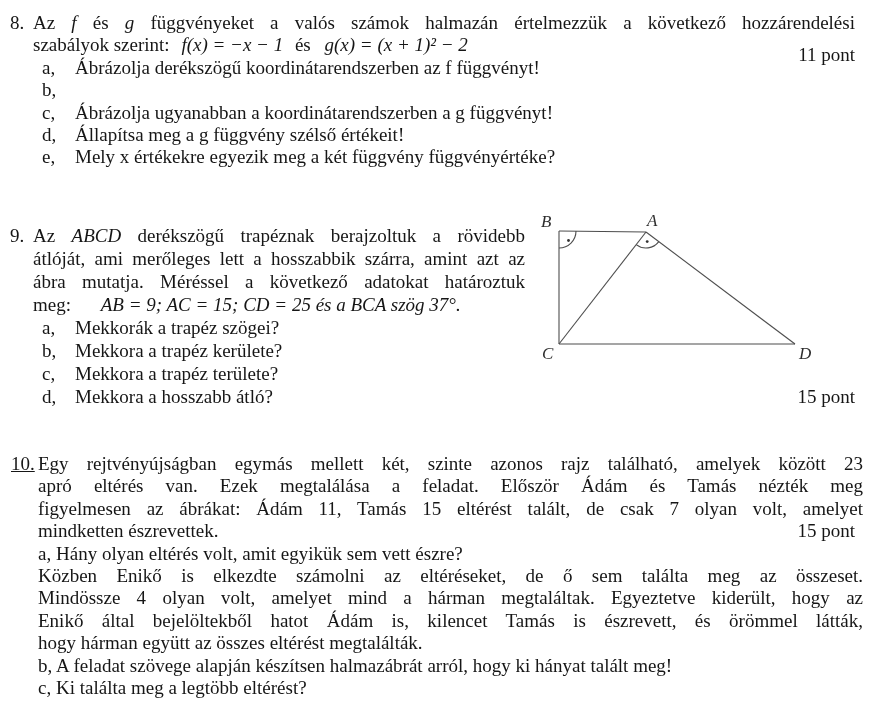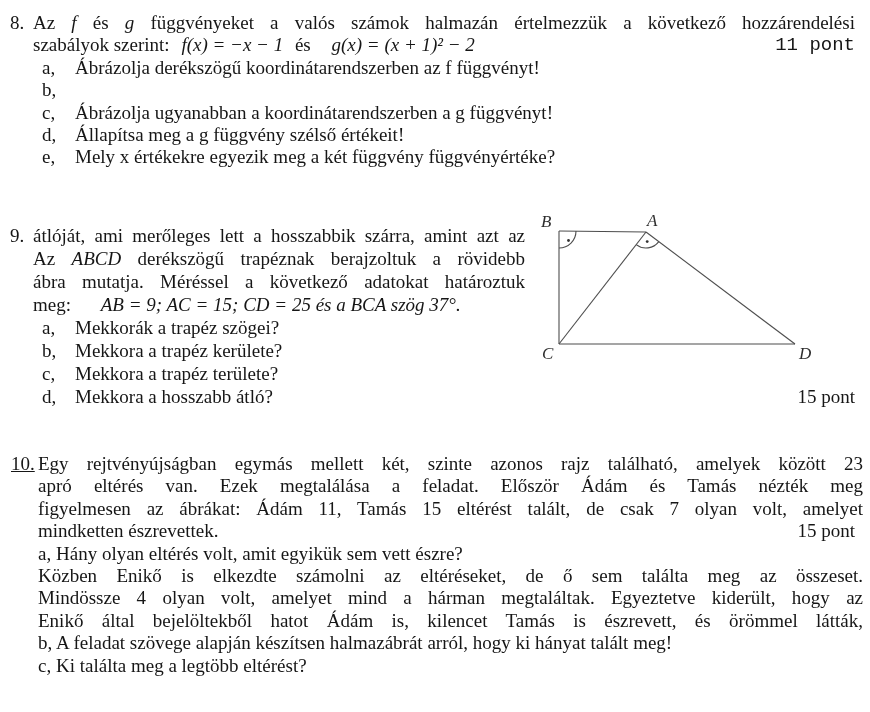--- a/index.html
+++ b/index.html
@@ -16,21 +16,21 @@
   .lh9{line-height:23px;}
   .lh10{line-height:22.4px;}
   .jline{text-align:justify;text-align-last:justify;word-spacing:-0.6px;}
   .item{display:flex;}
   .p89 .ilabel{flex:none;width:33px;margin-left:9px;}
   .p10i .ilabel{flex:none;width:18px;margin-left:0;}
   .pts{position:absolute;right:15px;white-space:nowrap;}
   .math{font-style:italic;}
   .gap-l{margin-left:25px;}
   .gap-s{margin:0 7px;}
-  .gap-e{margin-left:16px;}
+  .gap-e{margin-left:9px;}
   svg text{font-family:"Liberation Serif","DejaVu Serif",serif;font-style:italic;font-size:17px;fill:#2e2e2e;}
 </style>
 </head>
 <body>
 
 <div class="page">
 
   <section class="prob lh8 p89" style="top:12px;">
     <span class="pnum" style="left:10px;">8.</span>
     <div class="pbody" style="left:33px;width:822px;">
@@ -60,32 +60,32 @@
       </div>
       <div class="item">
         <span class="ilabel">d,</span>
         <span>Állapítsa meg a g függvény szélső értékeit!</span>
       </div>
       <div class="item">
         <span class="ilabel">e,</span>
         <span>Mely x értékekre egyezik meg a két függvény függvényértéke?</span>
       </div>
     </div>
-    <span class="pts" style="top:22px;font-family:Liberation Mono, monospace;">11 pont</span>
+    <span class="pts" style="top:32px;">11 pont</span>
   </section>
 
   <section class="prob lh9 p89" style="top:224px;">
     <span class="pnum" style="left:10px;">9.</span>
     <div class="pbody" style="left:33px;width:492px;">
-      <div class="jline">átlóját, ami merőleges lett a hosszabbik szárra, amint azt az</div>
       <div class="jline">
         <span>Az</span>
         <i class="math">ABCD</i>
         <span>derékszögű trapéznak berajzoltuk a rövidebb</span>
       </div>
+      <div class="jline">átlóját, ami merőleges lett a hosszabbik szárra, amint azt az</div>
       <div class="jline">ábra mutatja. Méréssel a következő adatokat határoztuk</div>
       <div>
         <span>meg:</span>
         <i class="math gap-l">AB = 9; AC = 15;  CD = 25 és a BCA szög 37°.</i>
       </div>
       <div class="item">
         <span class="ilabel">a,</span>
         <span>Mekkorák a trapéz szögei?</span>
       </div>
       <div class="item">
@@ -129,20 +129,21 @@
       <div class="jline">apró eltérés van. Ezek megtalálása a feladat. Először Ádám és Tamás nézték meg</div>
       <div class="jline">figyelmesen az ábrákat: Ádám 11, Tamás 15 eltérést talált, de csak 7 olyan volt, amelyet</div>
       <div>mindketten észrevettek.</div>
       <div class="item">
         <span class="ilabel">a,</span>
         <span>Hány olyan eltérés volt, amit egyikük sem vett észre?</span>
       </div>
       <div class="jline">Közben Enikő is elkezdte számolni az eltéréseket, de ő sem találta meg az összeset.</div>
       <div class="jline">Mindössze 4 olyan volt, amelyet mind a hárman megtaláltak. Egyeztetve kiderült, hogy az</div>
       <div class="jline">Enikő által bejelöltekből hatot Ádám is, kilencet Tamás is észrevett, és örömmel látták,</div>
+      <div>hogy hárman együtt az összes eltérést megtalálták.</div>
       <div class="item">
         <span class="ilabel">b,</span>
         <span>A feladat szövege alapján készítsen halmazábrát arról, hogy ki hányat talált meg!</span>
       </div>
       <div class="item">
         <span class="ilabel">c,</span>
         <span>Ki találta meg a legtöbb eltérést?</span>
       </div>
     </div>
     <span class="pts" style="top:67px;">15 pont</span>

